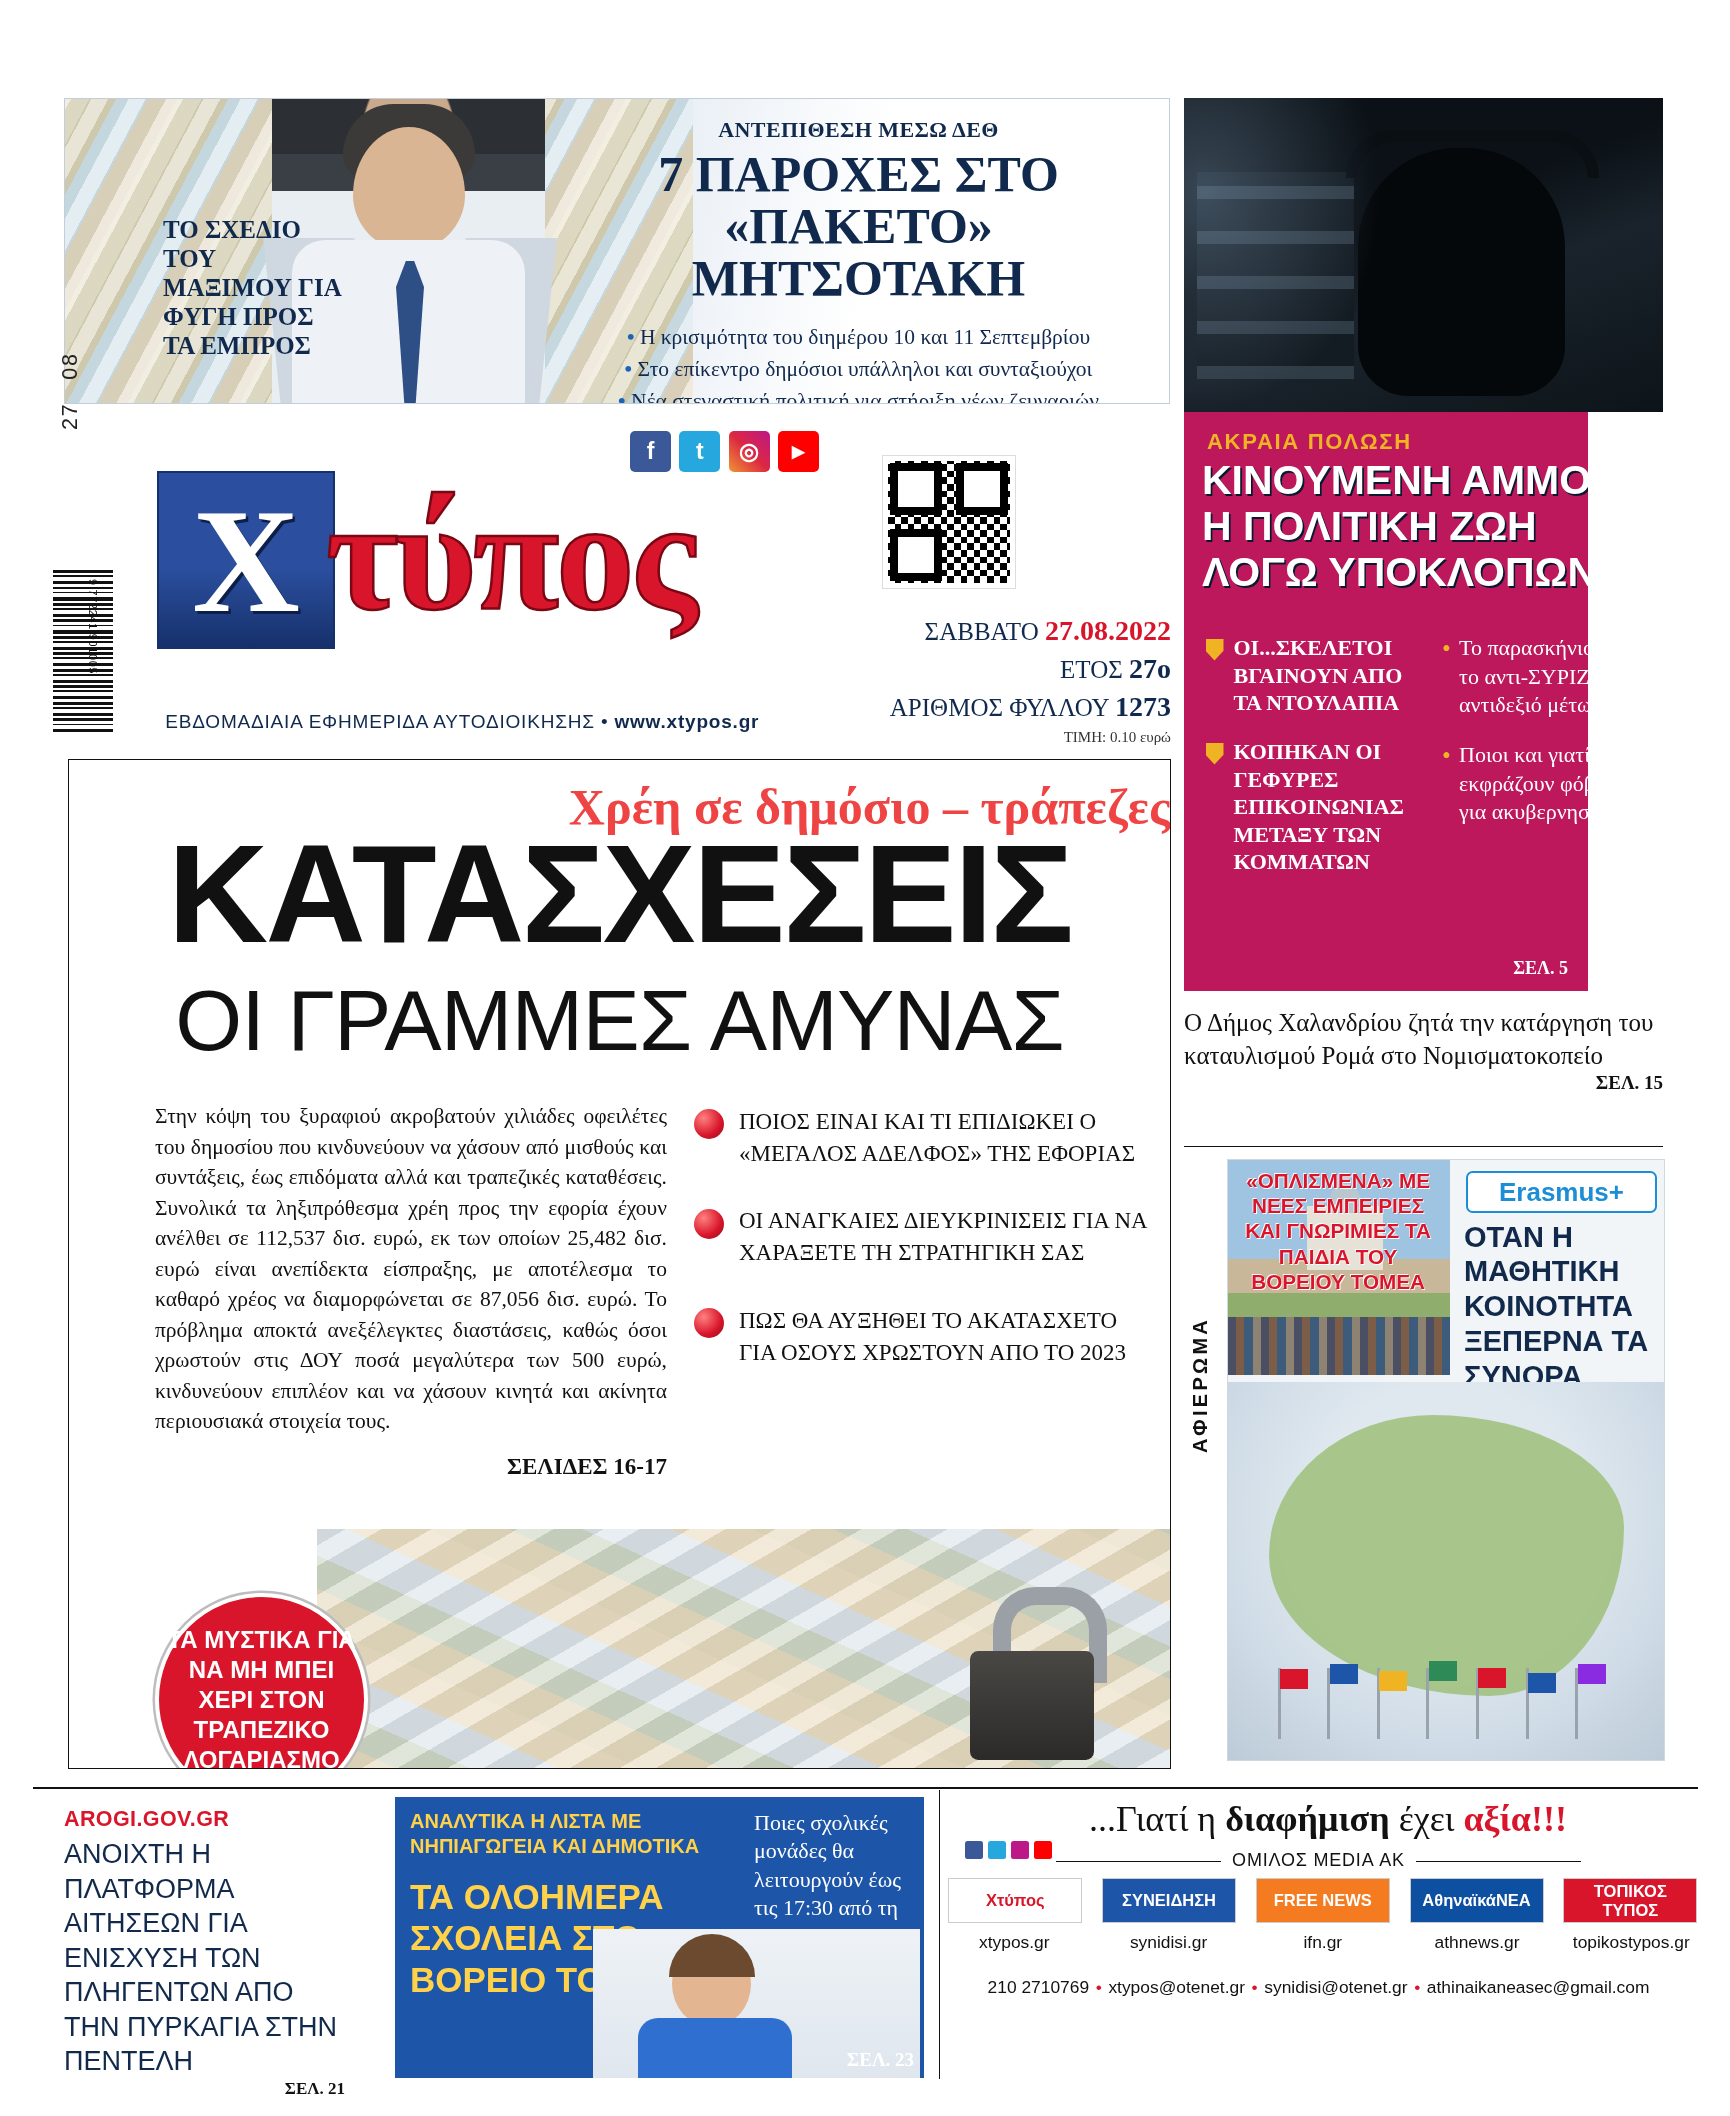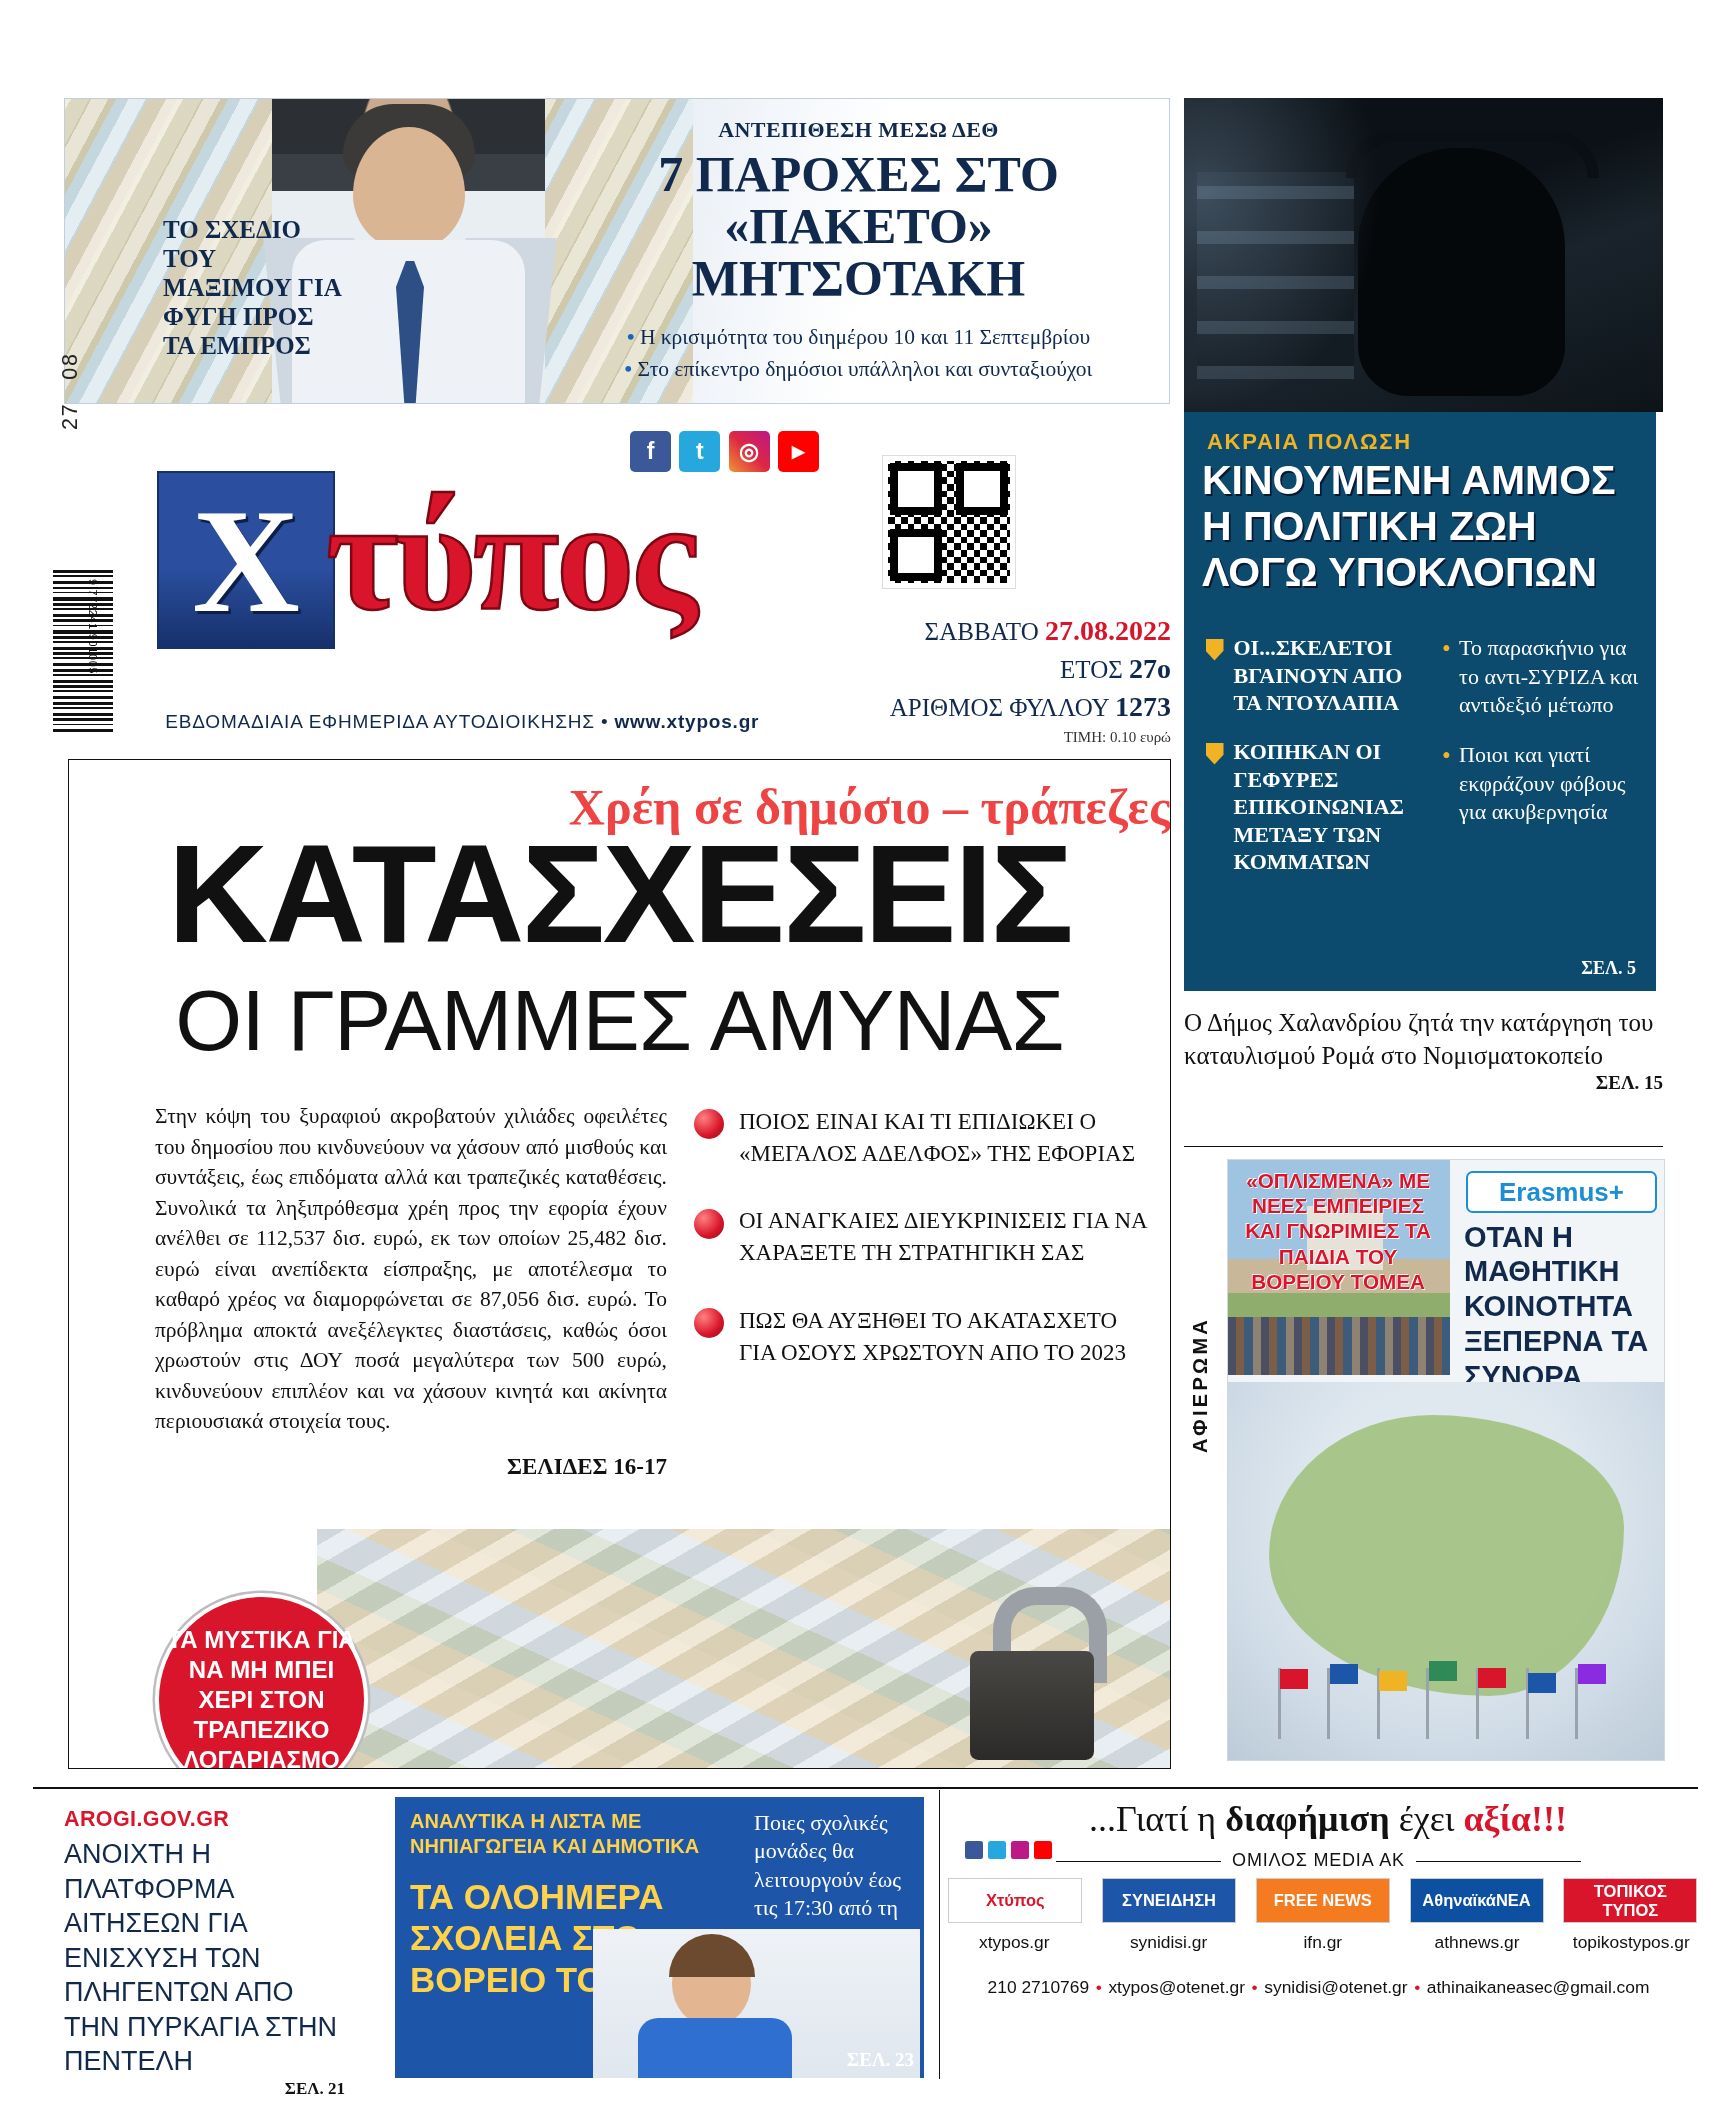--- a/index.html
+++ b/index.html
@@ -101,21 +101,21 @@
   #circle-badge span{font-family:"Liberation Sans",sans-serif;font-weight:bold;font-size:24px;line-height:1.25;color:#fff;}
 
   
   #rc-photo{left:1184px;top:98px;width:479px;height:314px;background:linear-gradient(160deg,#0b1116 0 40%,#1a232c 60%,#0d1419 100%);overflow:hidden;}
   #rc-photo .head{position:absolute;left:174px;top:50px;width:207px;height:248px;border-radius:99px 99px 50px 50px;background:#05080b;}
   #rc-photo .band{position:absolute;left:162px;top:33px;width:231px;height:36px;border-radius:116px 116px 0 0;border:11.6px solid #0a0f14;border-bottom:none;}
   #rc-photo .shelf{position:absolute;left:13.2px;top:74px;width:157px;height:207px;
      background:repeating-linear-gradient(0deg,#2f3b45 0 13.2px,#141c23 13.2px 45px);}
   #rc-photo .glow{position:absolute;left:0;top:0;width:198px;height:314px;background:radial-gradient(ellipse at 10% 30%,rgba(140,170,200,.35),rgba(0,0,0,0) 70%);}
 
-  #rc-dark{left:1184px;top:412px;width:472px;height:579px;background:#0c4a6e;color:#fff;overflow:hidden;padding-left:35px;}
+  #rc-dark{left:1184px;top:412px;width:404px;height:579px;background:#be185d;color:#fff;overflow:hidden;padding-left:35px;}
   #rc-kicker{position:absolute;left:23px;top:16.5px;font-family:"Liberation Sans",sans-serif;font-weight:bold;font-size:22px;color:#f0b323;letter-spacing:1.7px;}
   #rc-head{position:absolute;left:18px;top:46px;width:446px;font-family:"Liberation Sans",sans-serif;font-weight:bold;font-size:41px;line-height:1.12;color:#fff;
      text-shadow:1.7px 1.7px 0 #0a1830;}
   #rc-cols{position:absolute;left:21.5px;top:222px;width:443px;display:flex;gap:21.5px;}
   #rc-col-l{width:215px;}
   #rc-col-r{width:198px;}
   .rc-item{display:flex;gap:10px;margin-bottom:21.5px;}
   .rc-arrow{flex:0 0 auto;width:18px;height:21.5px;background:#f0b323;clip-path:polygon(0 0,100% 0,100% 55%,50% 100%,0 55%);margin-top:5px;}
   .rc-item .t{font-family:"Liberation Serif",serif;font-weight:bold;font-size:22px;line-height:1.25;color:#fff;}
   .rc-bul{display:flex;gap:8.3px;margin-bottom:21.5px;}
@@ -207,20 +207,21 @@
     <div id="promo-left-text">ΤΟ ΣΧΕΔΙΟ ΤΟΥ ΜΑΞΙΜΟΥ ΓΙΑ ΦΥΓΗ ΠΡΟΣ ΤΑ ΕΜΠΡΟΣ</div>
     <div id="promo-right">
       <div id="promo-kicker">ΑΝΤΕΠΙΘΕΣΗ ΜΕΣΩ ΔΕΘ</div>
       <div id="promo-h1">
         <div>7 ΠΑΡΟΧΕΣ ΣΤΟ</div>
         <div>«ΠΑΚΕΤΟ» ΜΗΤΣΟΤΑΚΗ</div>
       </div>
       <ul id="promo-bullets" style="margin:16.5px 0 0 0;padding:0;">
         <li>Η κρισιμότητα του διημέρου 10 και 11 Σεπτεμβρίου</li>
         <li>Στο επίκεντρο δημόσιοι υπάλληλοι και συνταξιούχοι</li>
+        <li>Νέα στεγαστική πολιτική για στήριξη νέων ζευγαριών</li>
       </ul>
 
     </div>
   </div>
 
   <div class="blk" id="date-side">
     <div><span>27</span>&nbsp;&nbsp;&nbsp;<span>08</span></div>
   </div>
   <div class="blk" id="barcode"></div>
   <div class="blk" id="barcode-num">9 772241 901005</div>

